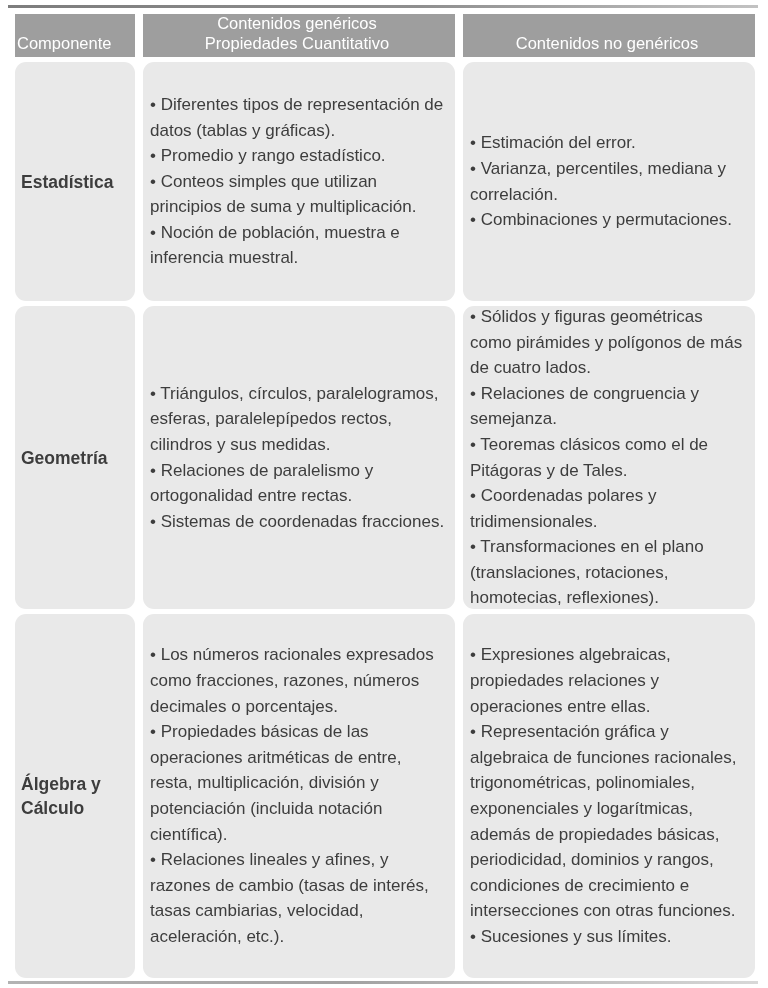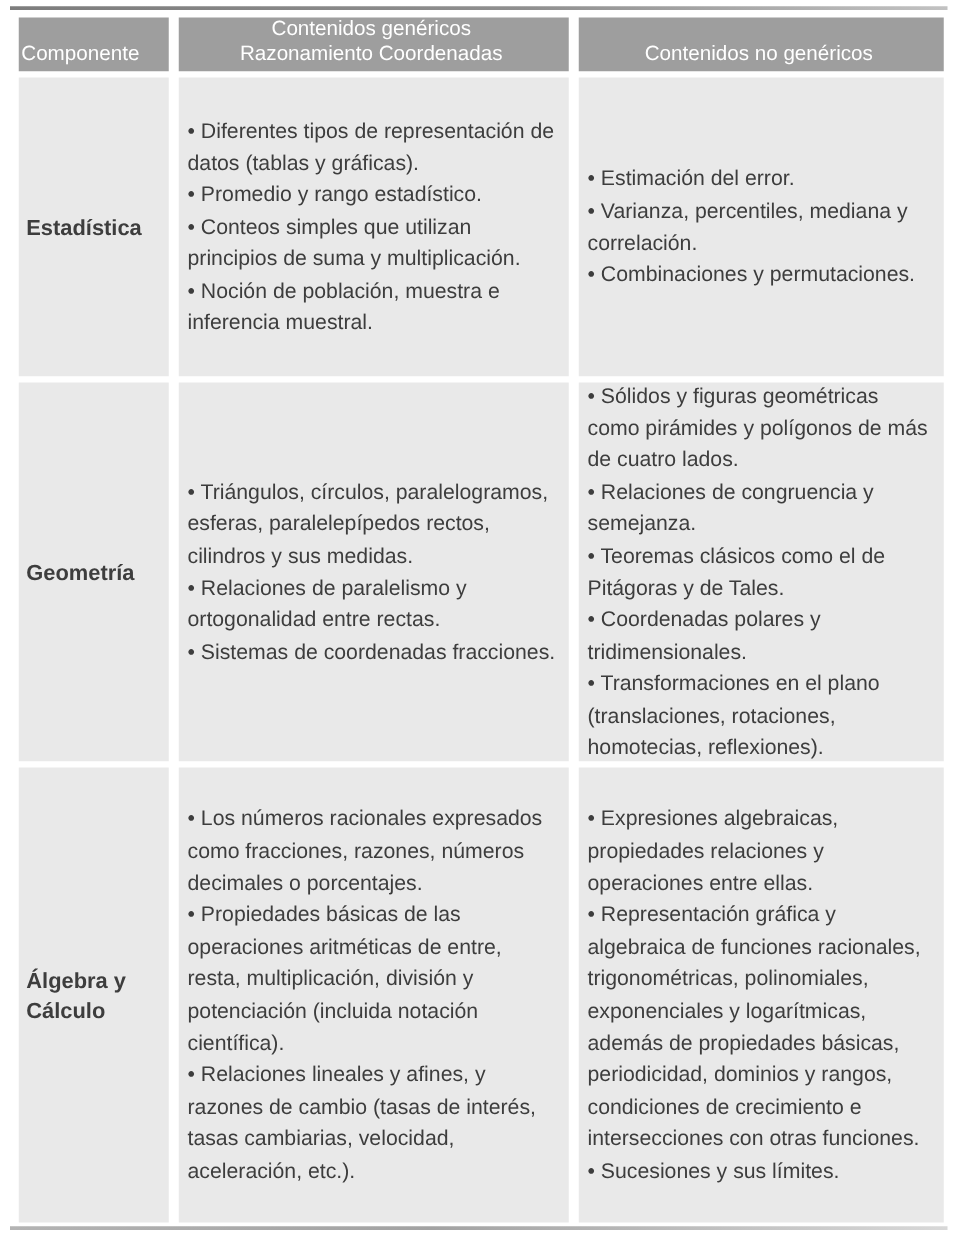--- a/index.html
+++ b/index.html
@@ -37,41 +37,42 @@
   }
   .hcell.centered { justify-content: center; text-align: center; }
 
   .cell {
     background: var(--cell-bg, #e9e9e9);
     color: var(--body-text, #3d3d3d);
     font-size: 17px; line-height: 25.6px;
     padding: 2px 7px; box-sizing: border-box;
     display: flex; flex-direction: column; justify-content: center;
     overflow: hidden;
+    border-radius: 11px;
   }
   .cell.component {
     font-weight: bold; font-size: 17.5px; line-height: 24px;
     padding-left: 6px;
   }
   .cell p { margin: 0; }
 </style>
 </head>
 <body>
 
 <div class="page">
   <div class="rule-top"></div>
 
   <div class="grid">
     <div class="hcell">
       <span>Componente</span>
     </div>
     <div class="hcell centered">
       <span>
         <span>Contenidos genéricos</span><br>
-        <span>Razonamiento Coordenadas</span>
+        <span>Propiedades Cuantitativo</span>
       </span>
     </div>
     <div class="hcell centered">
       <span>Contenidos no genéricos</span>
     </div>
 
   <div class="cell component">
         <span>Estadística</span>
       </div>
       <div class="cell generic">

